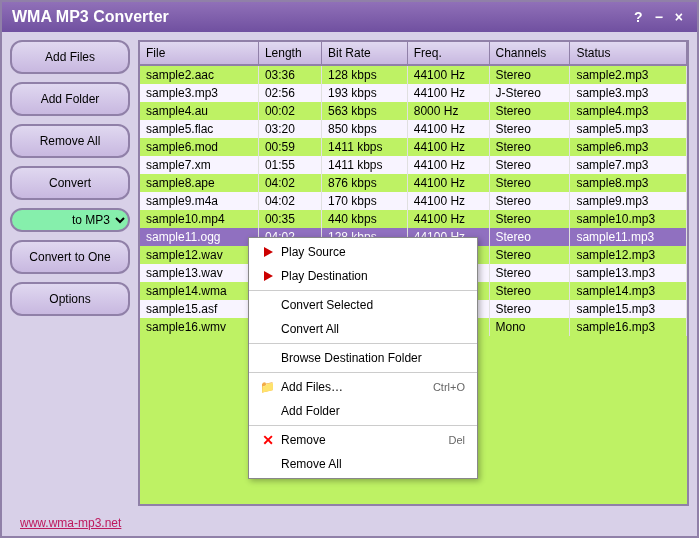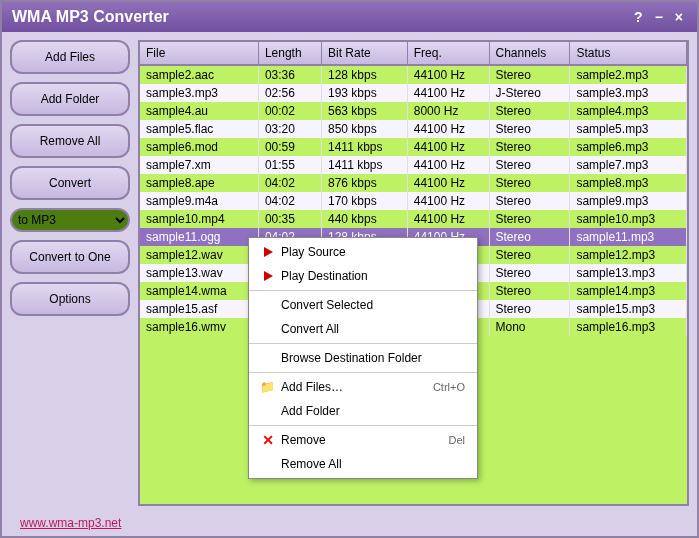--- a/index.html
+++ b/index.html
@@ -66,24 +66,25 @@
       font-weight: normal;
     }
     .dropdown-row {
       display: flex;
       gap: 4px;
       align-items: center;
     }
     .dropdown-select {
       flex: 1;
       border: 2px solid #9080a8;
-      background: #4d7c0f;
+      background: #86efac;
       font-size: 12px;
       padding: 2px;
       border-radius: 12px;
+      text-align: right;
     }
     .spacer { flex: 1; }
     .footer-link {
       padding: 4px 10px;
       color: #be185d;
       text-decoration: underline;
       cursor: pointer;
       font-size: 12px;
     }
     .file-list-container {

